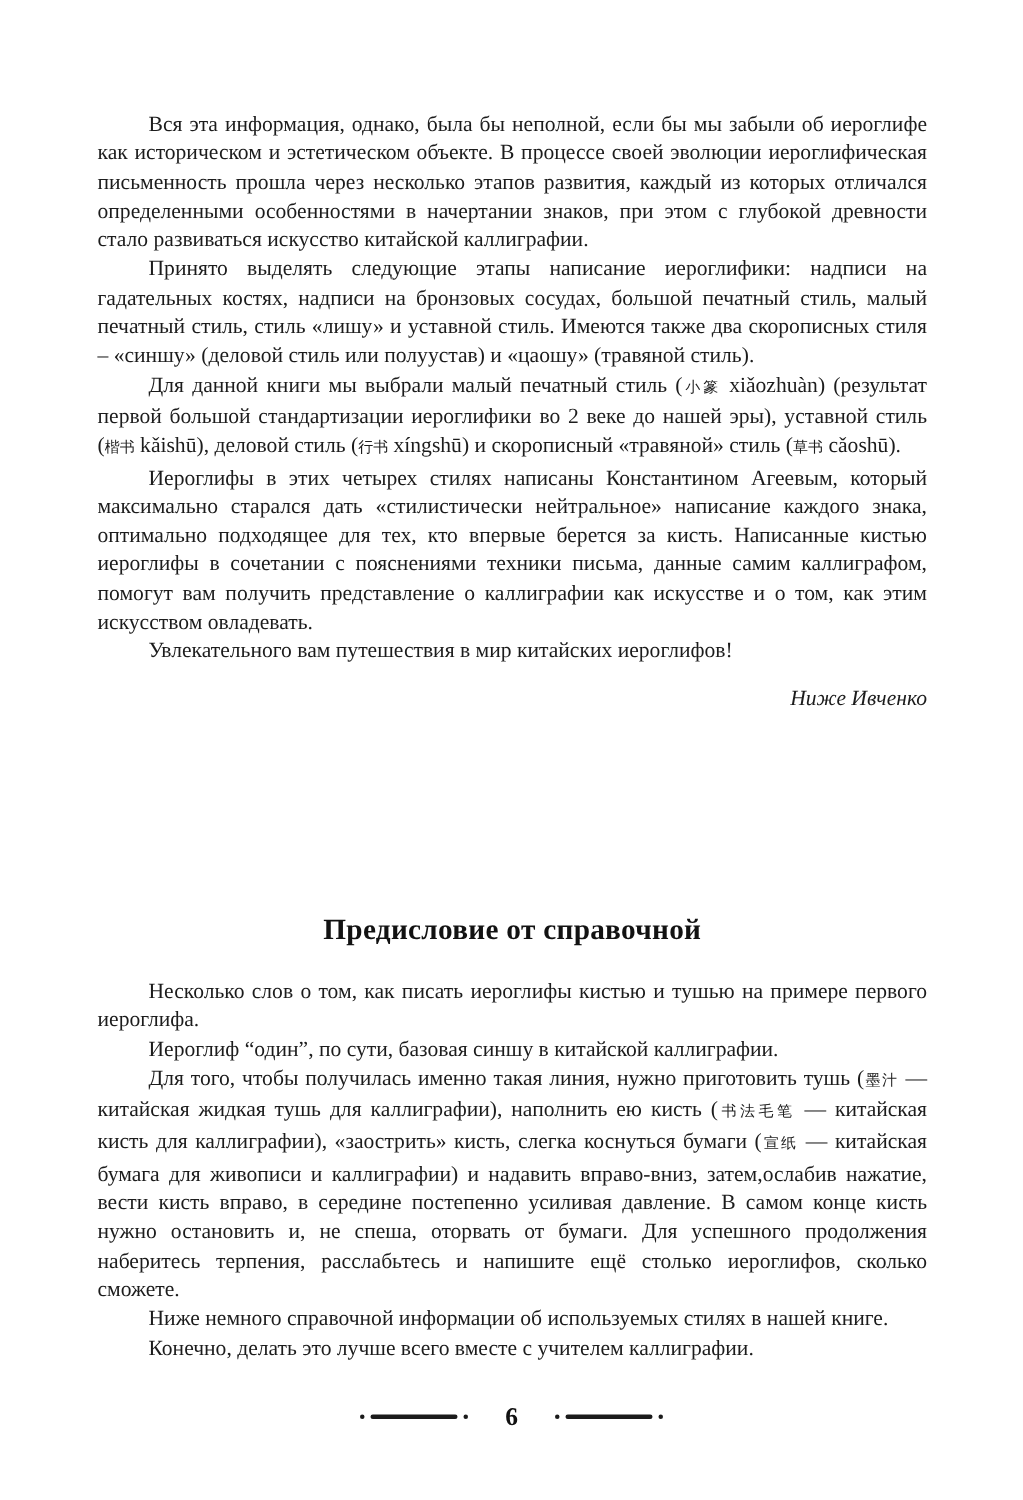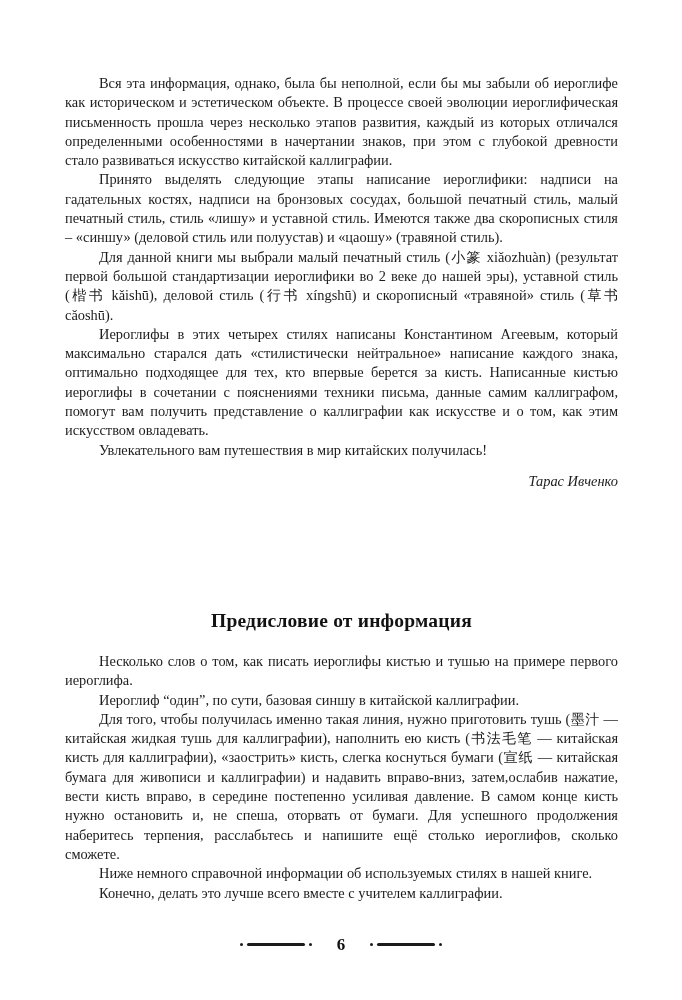--- a/index.html
+++ b/index.html
@@ -38,22 +38,22 @@
     font-size: 14.4px;
     line-height: 19.3px;
     text-align: justify;
     text-indent: 34px;
     text-justify: inter-word;
     color: #1c1c1c;
     -webkit-font-smoothing: antialiased;
   }
 
   .cjk {
-    font-family: Liberation Serif, serif;
-    font-size: 14px;
+    font-family: Liberation Mono, monospace;
+    font-size: 10px;
   }
 
   .pinyin {
     font-family: "Liberation Serif", "DejaVu Serif", serif;
   }
 
   .signature {
     margin: 0;
     padding-top: 12px;
     font-size: 14.4px;
@@ -136,27 +136,27 @@
   <div class="text-block">
 
     <p class="para">Вся эта информация, однако, была бы неполной, если бы мы забыли об иероглифе как историческом и эстетическом объекте. В процессе своей эволюции иероглифическая письменность прошла через несколько этапов развития, каждый из которых отличался определенными особенностями в начертании знаков, при этом с глубокой древности стало развиваться искусство китайской каллиграфии.</p>
 
     <p class="para">Принято выделять следующие этапы написание иероглифики: надписи на гадательных костях, надписи на бронзовых сосудах, большой печатный стиль, малый печатный стиль, стиль «лишу» и уставной стиль. Имеются также два скорописных стиля – «синшу» (деловой стиль или полуустав) и «цаошу» (травяной стиль).</p>
 
     <p class="para"><span>Для данной книги мы выбрали малый печатный стиль (</span><span class="cjk">小篆</span><span class="pinyin"> xiǎozhuàn</span><span>) (результат первой большой стандартизации иероглифики во 2 веке до нашей эры), уставной стиль (</span><span class="cjk">楷书</span><span class="pinyin"> kǎishū</span><span>), деловой стиль (</span><span class="cjk">行书</span><span class="pinyin"> xíngshū</span><span>) и скорописный «травяной» стиль (</span><span class="cjk">草书</span><span class="pinyin"> cǎoshū</span><span>).</span></p>
 
     <p class="para">Иероглифы в этих четырех стилях написаны Константином Агеевым, который максимально старался дать «стилистически нейтральное» написание каждого знака, оптимально подходящее для тех, кто впервые берется за кисть. Написанные кистью иероглифы в сочетании с пояснениями техники письма, данные самим каллиграфом, помогут вам получить представление о каллиграфии как искусстве и о том, как этим искусством овладевать.</p>
 
-    <p class="para">Увлекательного вам путешествия в мир китайских получилась!</p>
+    <p class="para">Увлекательного вам путешествия в мир китайских иероглифов!</p>
 
-    <p class="signature">Тарас Ивченко</p>
+    <p class="signature">Ниже Ивченко</p>
 
   </div>
 
-  <h2 class="section-heading">Предисловие от информация</h2>
+  <h2 class="section-heading">Предисловие от справочной</h2>
 
   <div class="text-block-2">
 
     <p class="para">Несколько слов о том, как писать иероглифы кистью и тушью на примере первого иероглифа.</p>
 
     <p class="para">Иероглиф “один”,  по сути,   базовая синшу в китайской каллиграфии.</p>
 
     <p class="para"><span>Для  того, чтобы получилась именно такая линия, нужно приготовить тушь (</span><span class="cjk">墨汁</span><span>  — китайская жидкая тушь для каллиграфии),  наполнить ею кисть (</span><span class="cjk">书法毛笔</span><span>  — китайская  кисть для каллиграфии), «заострить» кисть, слегка коснуться бумаги (</span><span class="cjk">宣纸</span><span> — китайская бумага для живописи и каллиграфии) и надавить вправо-вниз, затем,ослабив нажатие, вести кисть вправо, в середине постепенно усиливая давление. В самом конце кисть нужно остановить и, не спеша, оторвать от бумаги. Для успешного продолжения наберитесь терпения, расслабьтесь и напишите ещё столько иероглифов, сколько сможете.</span></p>
 
     <p class="para">Ниже немного справочной информации об используемых стилях в нашей книге.</p>

